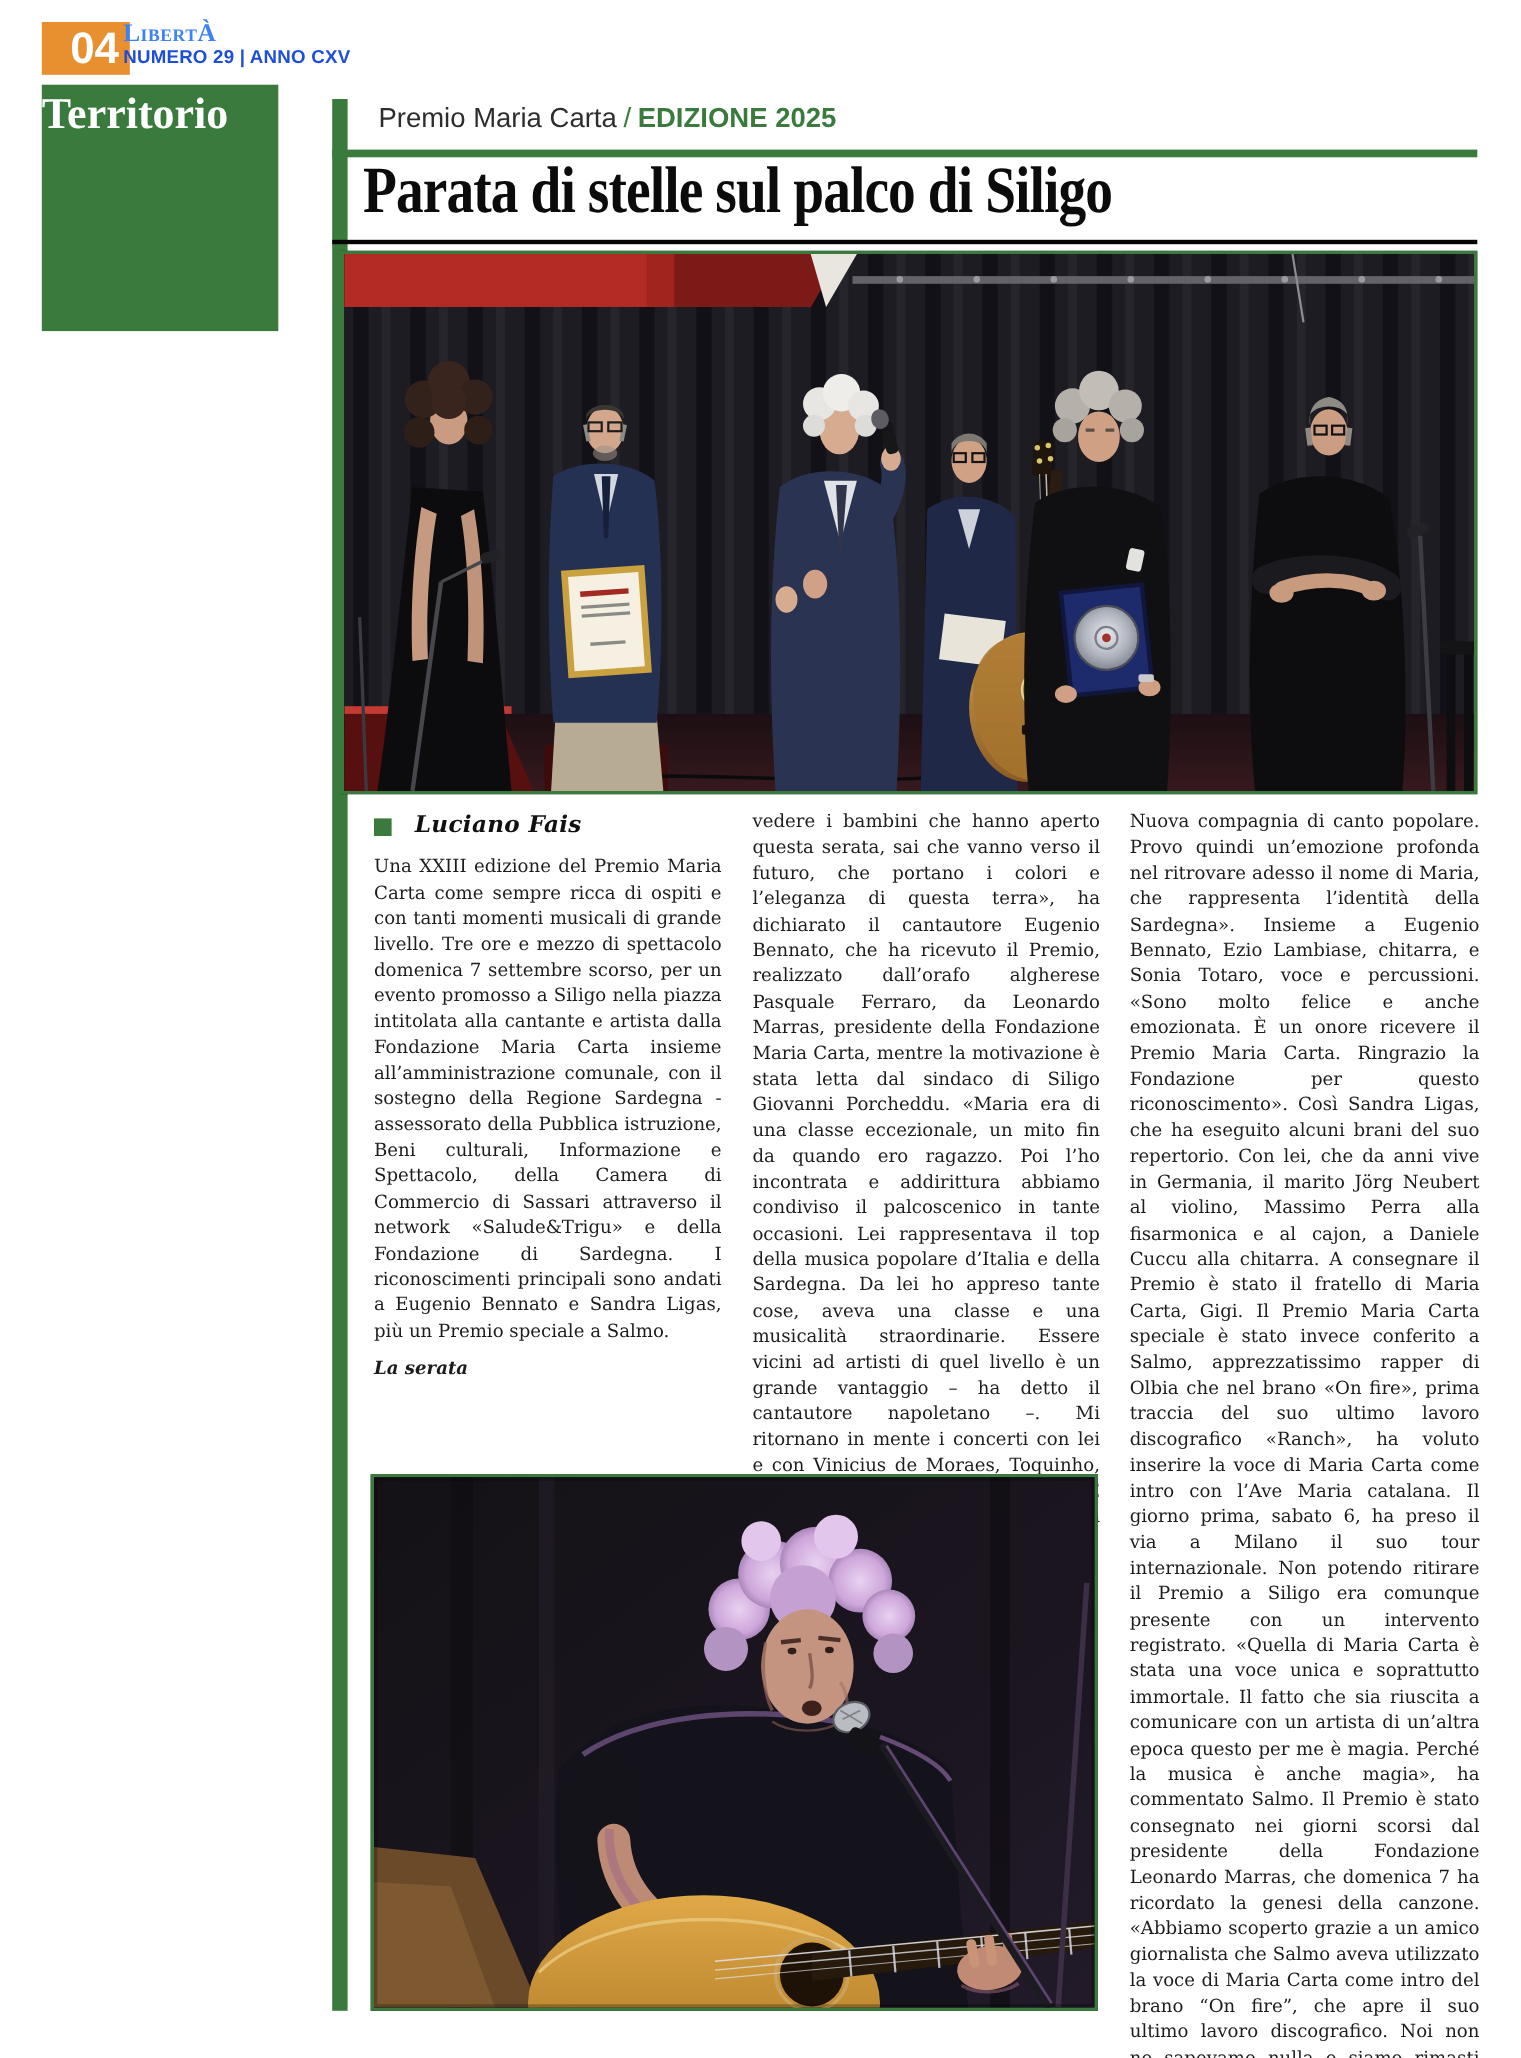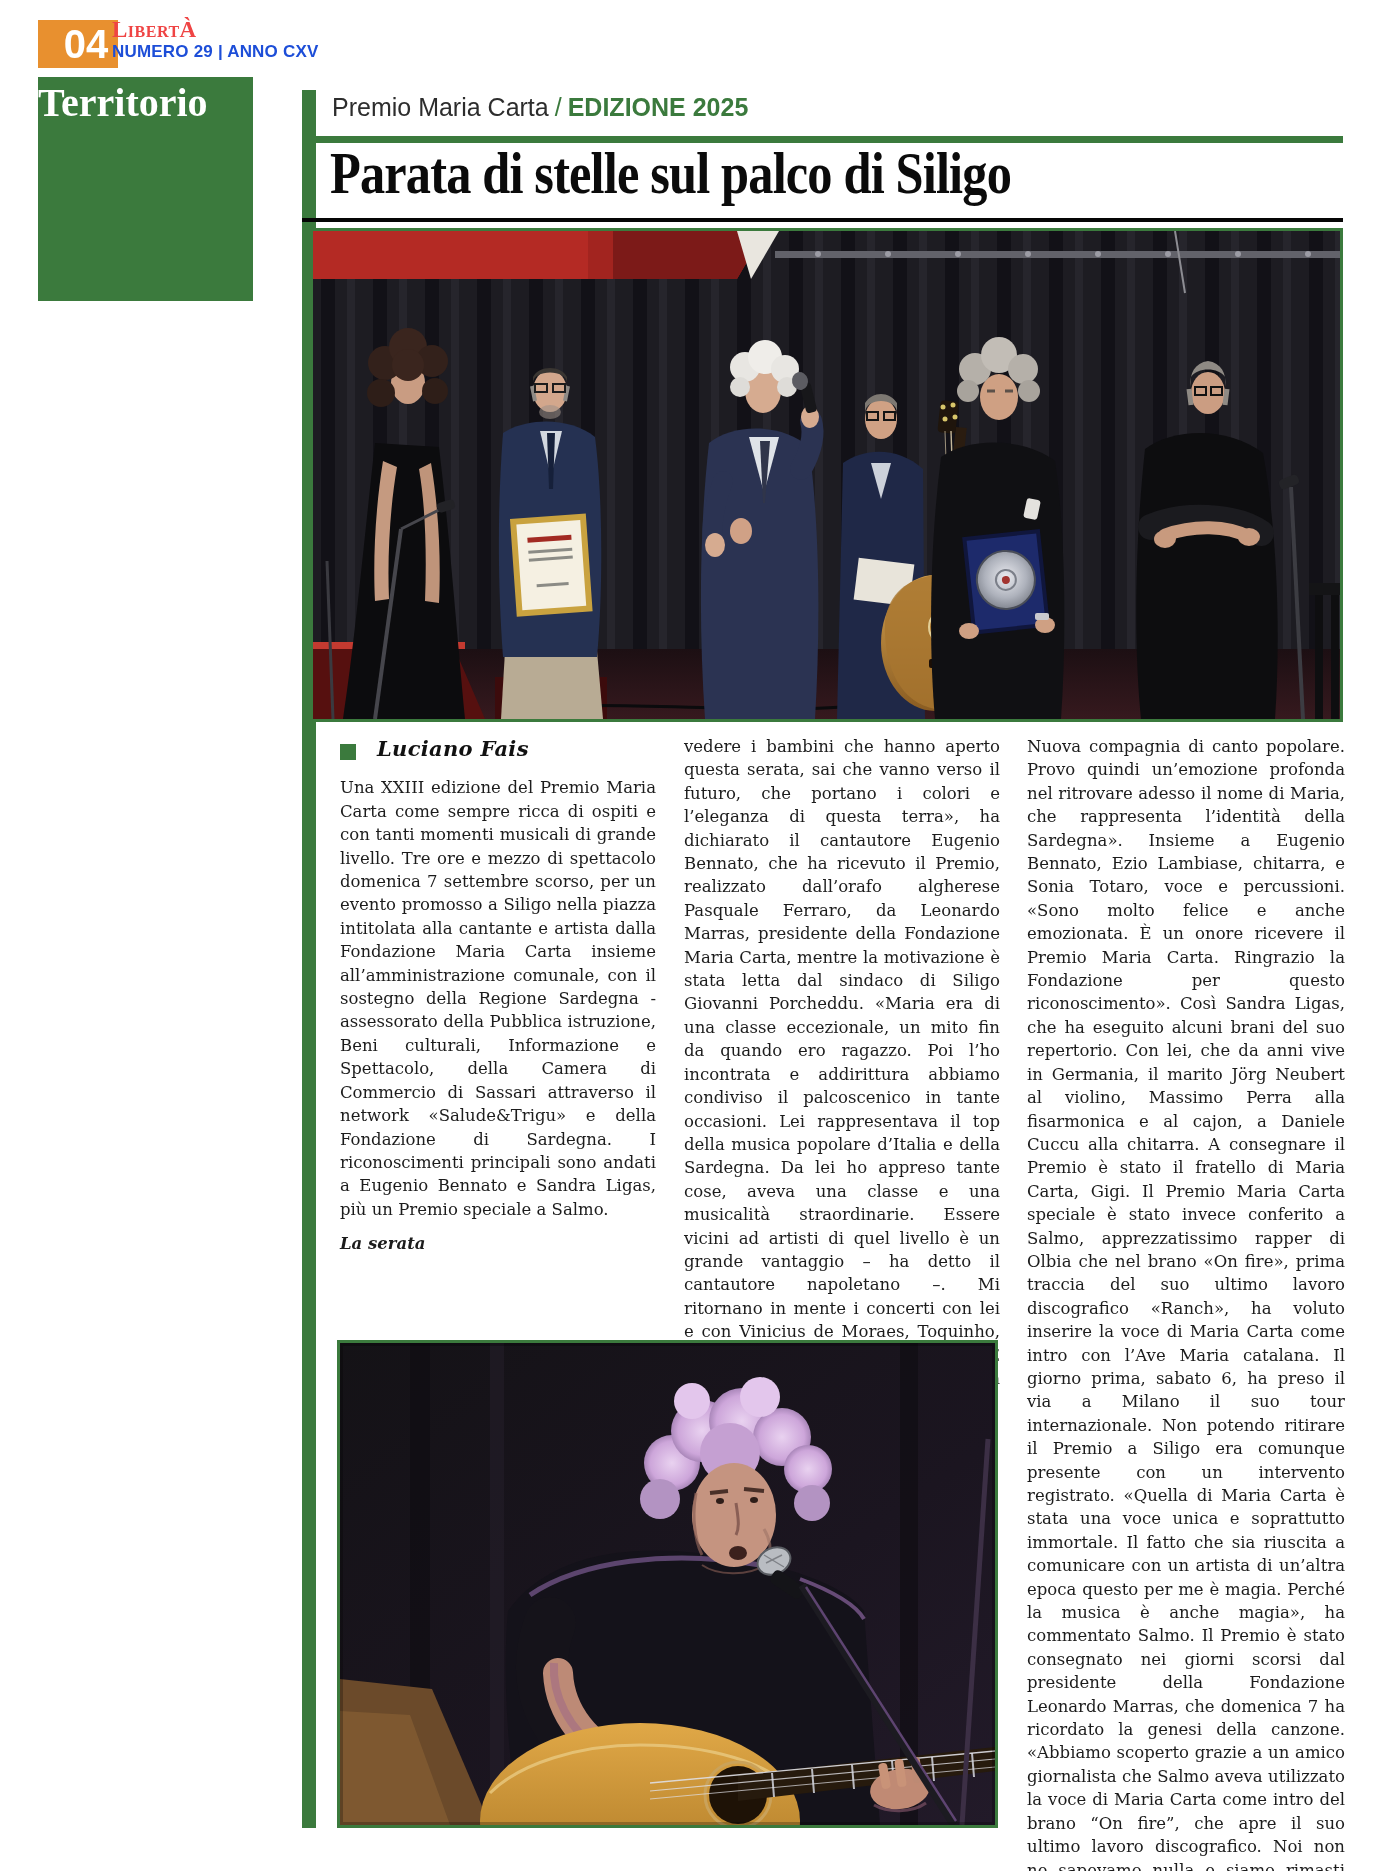--- a/index.html
+++ b/index.html
@@ -6,32 +6,32 @@
   body{position:relative;width:1383px;height:1871px;overflow:hidden;
        font-family:"DejaVu Serif",serif;color:#1b1b1b;}
   .abs{position:absolute;}
 
   
   .pagenum-box{left:38px;top:20px;width:64px;height:48px;background:#e8902f;
     display:flex;align-items:center;justify-content:center;padding-left:16px;}
   .pagenum-box span{color:#fff;font-family:"Liberation Sans",sans-serif;
     font-weight:bold;font-size:40px;line-height:1;}
   .mast-title{left:112px;top:17px;font-family:"Liberation Serif",serif;
-    font-weight:bold;font-size:23px;font-variant:small-caps;letter-spacing:.5px;color:#ef4444;}
+    font-weight:bold;font-size:23px;font-variant:small-caps;letter-spacing:.5px;color:#3b82f6;}
   .mast-issue{left:112px;top:42px;font-family:"Liberation Sans",sans-serif;
     font-weight:bold;font-size:17px;color:#1d4ed8;letter-spacing:.2px;}
 
   
   .section-box{left:38px;top:77px;width:215px;height:224px;background:#3b7a3d;}
   .section-box span{display:block;padding:4px 0 0 0;color:#fff;
     font-family:"Liberation Serif",serif;font-weight:bold;font-size:40px;line-height:1.1;}
 
   
   .left-rule{left:302px;top:90px;width:14px;height:1738px;background:#3b7a3d;}
-  .kicker{left:332px;top:93px;font-family:"Liberation Sans",sans-serif;font-size:25px;white-space:nowrap;}
+  .kicker{left:344px;top:93px;font-family:"Liberation Sans",sans-serif;font-size:25px;white-space:nowrap;}
   .kicker .k-label{color:#2d2d2d;}
   .kicker .k-sep{color:#3b7a3d;padding:0 6px;}
   .kicker .k-ed{color:#3b7a3d;font-weight:bold;}
   .kicker-rule{left:302px;top:136px;width:1041px;height:7px;background:#3b7a3d;}
   .headline{left:330px;top:142px;width:1013px;font-family:"Liberation Serif",serif;
     font-weight:bold;font-size:60px;line-height:1.05;color:#0b0b0b;white-space:nowrap;
     transform:scaleX(.84);transform-origin:left top;letter-spacing:-1px;}
   .headline-rule{left:302px;top:218px;width:1041px;height:4px;background:#050505;}
 
   

